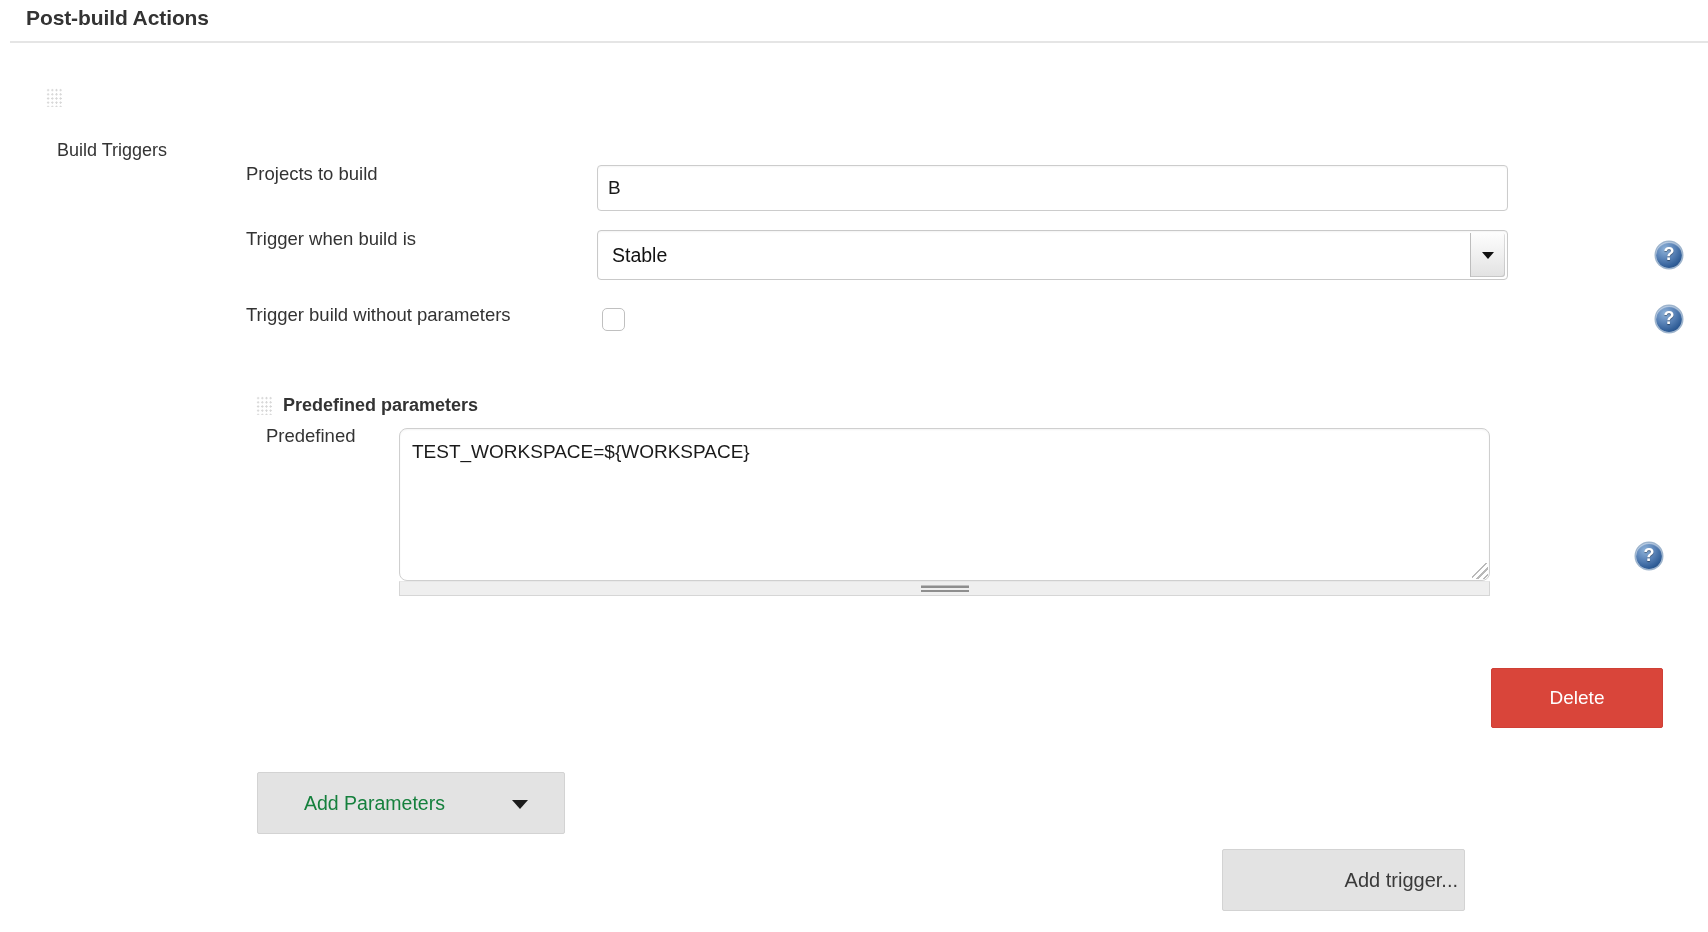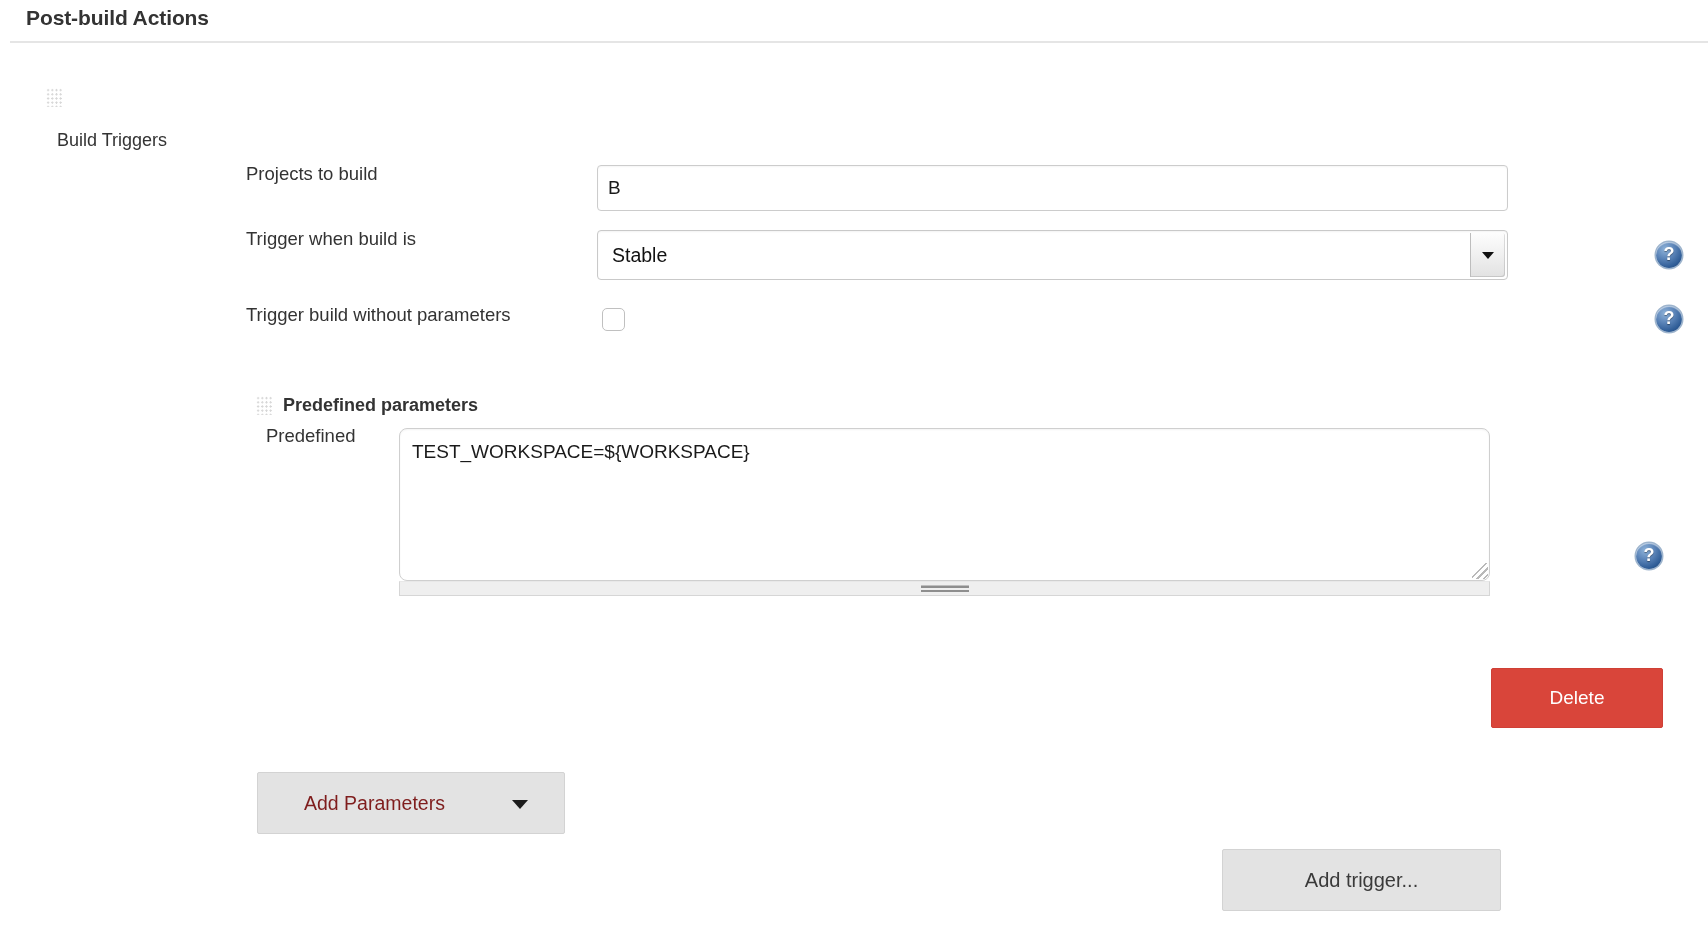--- a/index.html
+++ b/index.html
@@ -63,21 +63,21 @@
 
   #trigger-block-title { left: 46px; top: 85px; font-size: 19.5px; }
   #predefined-block-title { left: 256px; top: 394px; font-size: 18px; }
 
   .subsection-label {
     position: absolute;
     font-size: 18px;
     color: #333333;
     white-space: nowrap;
   }
-  #build-triggers-label { left: 57px; top: 130px; }
+  #build-triggers-label { left: 57px; top: 140px; }
 
   
   .field-label {
     position: absolute;
     font-size: 18.5px;
     color: #333333;
     white-space: nowrap;
   }
 
   #projects-label { left: 246px; top: 163px; }
@@ -274,21 +274,21 @@
   }
   #delete-button {
     left: 1491px;
     top: 668px;
     width: 172px;
     height: 60px;
   }
 
   .btn-default {
     background: #e3e3e3;
-    color: #7f1d1d;
+    color: #15803d;
     font-size: 19.5px;
     border: 1px solid #d3d3d3;
     border-radius: 2px;
   }
   #add-parameters-button {
     left: 257px;
     top: 772px;
     width: 308px;
     height: 62px;
     text-align: left;
@@ -299,24 +299,25 @@
     right: 36px;
     top: 50%;
     margin-top: -3px;
     border-left: 8px solid transparent;
     border-right: 8px solid transparent;
     border-top: 9px solid #1c1c1c;
   }
   #add-trigger-button {
     left: 1222px;
     top: 849px;
-    width: 279px;
+    width: 243px;
     height: 62px;
     font-size: 20px;
     color: #3a3a3a;
+    text-align: right;
   }
 </style>
 </head>
 <body>
 
 <div class="section-header">Post-build Actions</div>
 <div class="section-rule"></div>
 
 <div class="block-title" id="trigger-block-title">
   <span class="grip"></span>

